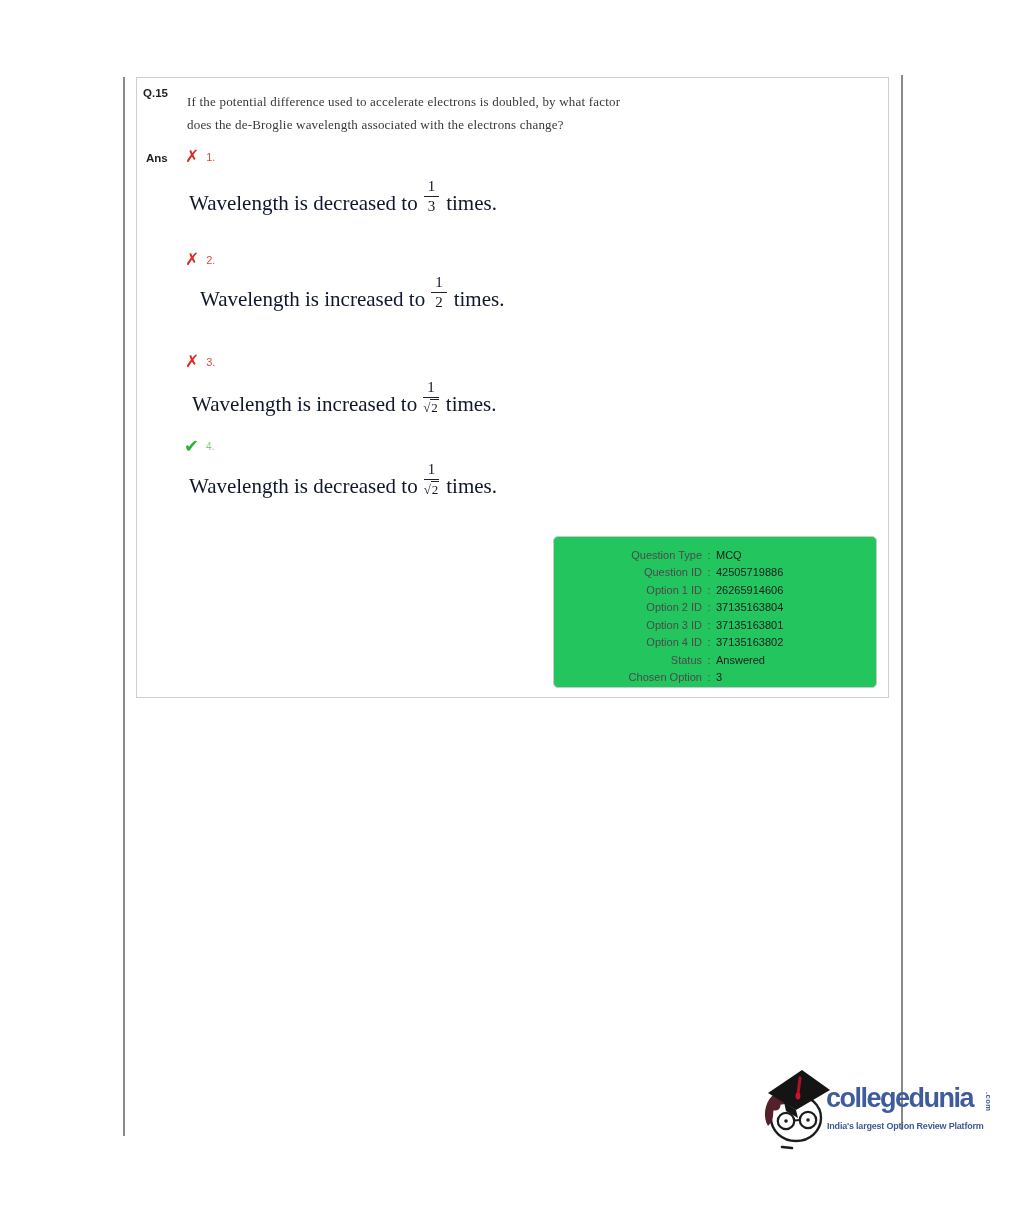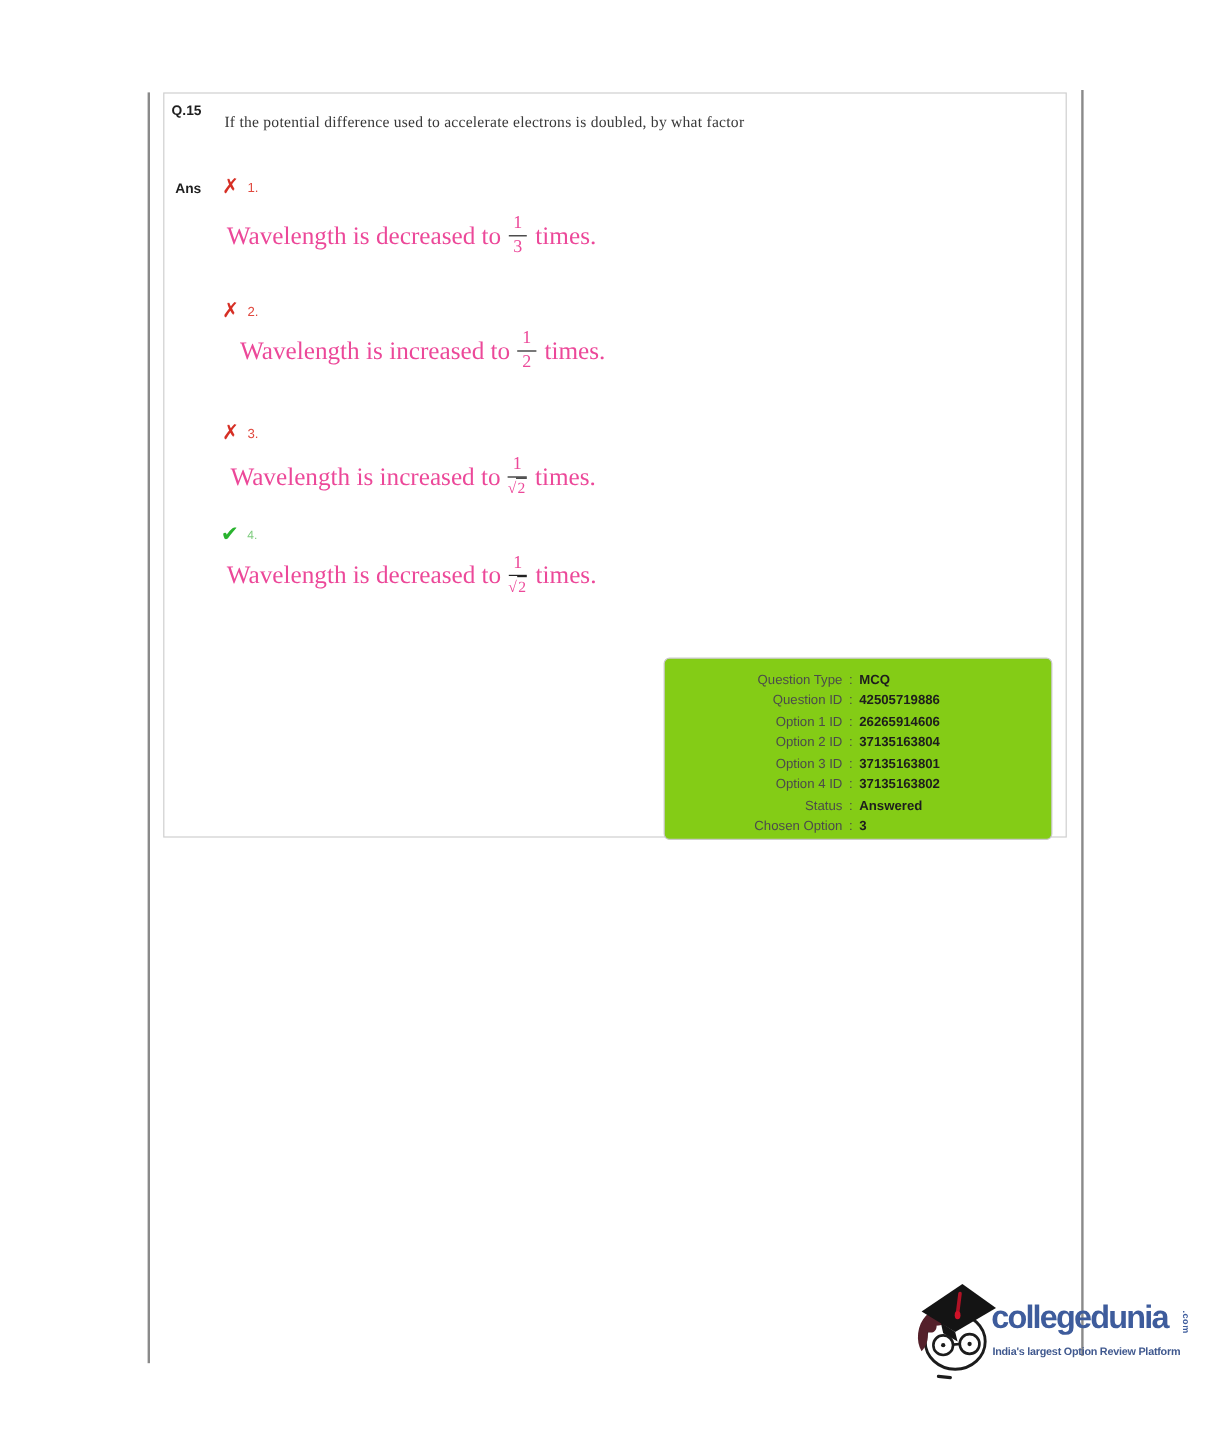--- a/index.html
+++ b/index.html
@@ -53,23 +53,23 @@
     color: #29b32e;
     line-height: 1;
   }
   .opt-num { font: 11px "Liberation Sans", sans-serif; }
   .opt-num.red   { color: #e0493f; }
   .opt-num.green { color: #7fcc7f; font-size: 10px; }
 
   .mathline {
     position: absolute;
     display: inline-flex;
-    align-items: center;
+    align-items: flex-end;
     font: 21px "Liberation Serif", serif;
-    color: #ec4899;
+    color: #0f172a;
     white-space: nowrap;
   }
   .frac {
     display: inline-block;
     text-align: center;
     margin: 0 7px 0 6px;
     font-size: 15px;
     line-height: 1.15;
   }
   .frac .num {
@@ -84,34 +84,33 @@
     font-size: 13px;
     padding: 0 1px;
   }
 
   .details-box {
     position: absolute;
     left: 416px; top: 458px;
     width: 324px; height: 152px;
     border: 1px solid #c9c9c9;
     border-radius: 5px;
-    background: #84cc16;
+    background: #22c55e;
     padding-top: 9px;
-    margin-top: 12px;
   }
   .drow {
     display: grid;
     grid-template-columns: 148px 14px auto;
     height: 17.5px;
     align-items: center;
     font: 11px "Liberation Sans", sans-serif;
   }
   .dlabel { text-align: right; color: #4b4b4b; }
   .dsep   { text-align: center; color: #4b4b4b; }
-  .dvalue { text-align: left; font-weight: bold; color: #1d1d1d; }
+  .dvalue { text-align: left; font-weight: normal; color: #1d1d1d; }
 
   .logo {
     position: absolute;
     left: 760px; top: 1066px;
     width: 260px; height: 85px; text-align: right;
   }
   .mascot { position: absolute; left: 0; top: 0; }
   .brand-text {
     position: absolute; left: 66px; top: 17px;
     font: bold 27px "Liberation Sans", sans-serif;
@@ -137,20 +136,21 @@
 
 <div class="page">
 
   <div class="v-rule left"></div>
   <div class="v-rule right"></div>
 
   <div class="qbox">
 
     <div class="q-number">Q.15</div>
     <div class="q-line l1">If the potential difference used to accelerate electrons is doubled, by what factor</div>
+    <div class="q-line l2">does the de-Broglie wavelength associated with the electrons change?</div>
     <div class="ans-label">Ans</div>
 
     <div class="opt-marker" style="left:48px; top:70px;">
       <span class="mark-cross">✗</span>
       <span class="opt-num red">1.</span>
     </div>
     <div class="mathline" style="left:52px; top:100px;">
       <span>Wavelength is decreased to</span>
       <span class="frac">
         <span class="num">1</span>

